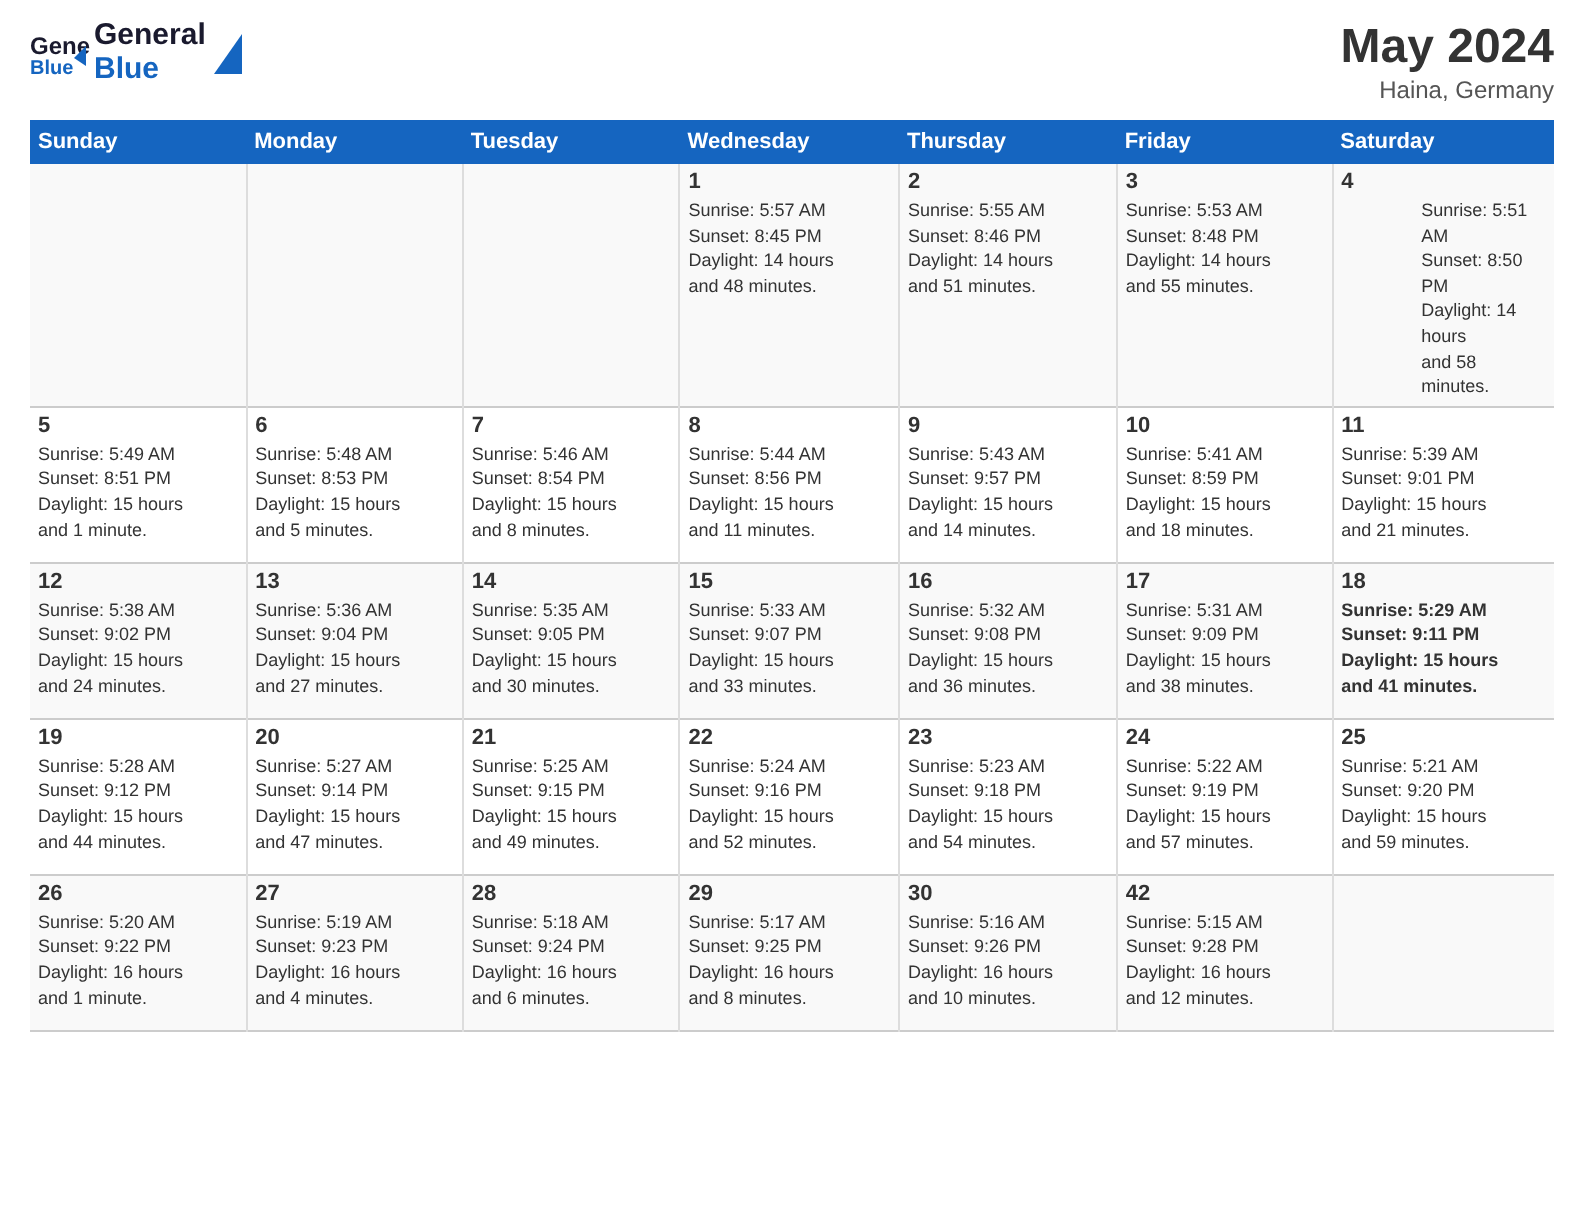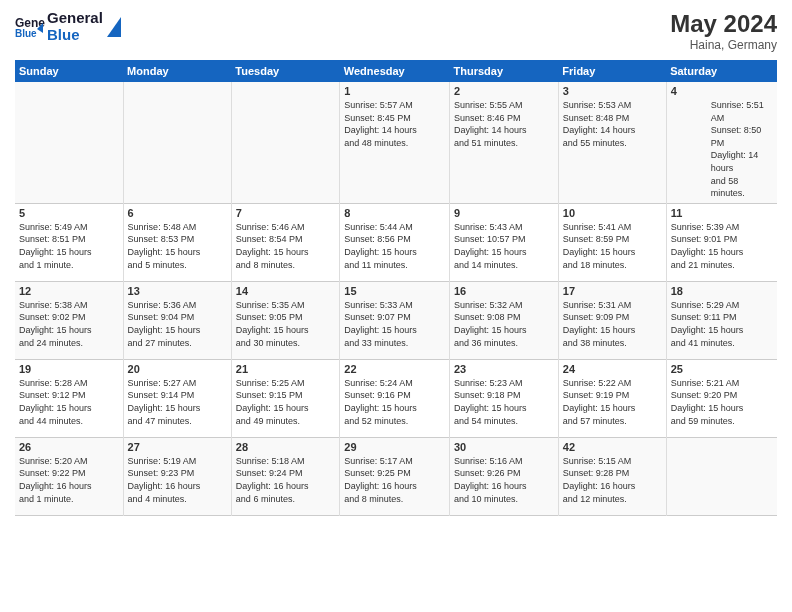--- a/index.html
+++ b/index.html
@@ -183,21 +183,21 @@
           <td>
             <div class="day-num">8</div>
             <div class="day-info" style="white-space: pre-line;">Sunrise: 5:44 AM
 Sunset: 8:56 PM
 Daylight: 15 hours
 and 11 minutes.</div>
           </td>
           <td>
             <div class="day-num">9</div>
             <div class="day-info" style="white-space: pre-line;">Sunrise: 5:43 AM
-Sunset: 10:57 PM
+Sunset: 9:57 PM
 Daylight: 15 hours
 and 14 minutes.</div>
           </td>
           <td>
             <div class="day-num">10</div>
             <div class="day-info" style="white-space: pre-line;">Sunrise: 5:41 AM
 Sunset: 8:59 PM
 Daylight: 15 hours
 and 18 minutes.</div>
           </td>
@@ -247,21 +247,21 @@
           </td>
           <td>
             <div class="day-num">17</div>
             <div class="day-info" style="white-space: pre-line;">Sunrise: 5:31 AM
 Sunset: 9:09 PM
 Daylight: 15 hours
 and 38 minutes.</div>
           </td>
           <td>
             <div class="day-num">18</div>
-            <div class="day-info" style="white-space: pre-line;">Sunrise: 5:29 AM
+            <div class="day-info" style="white-space: pre-line; font-weight: bold;">Sunrise: 5:29 AM
 Sunset: 9:11 PM
 Daylight: 15 hours
 and 41 minutes.</div>
           </td>
         </tr>
         <tr>
           <td>
             <div class="day-num">19</div>
             <div class="day-info" style="white-space: pre-line;">Sunrise: 5:28 AM
 Sunset: 9:12 PM

